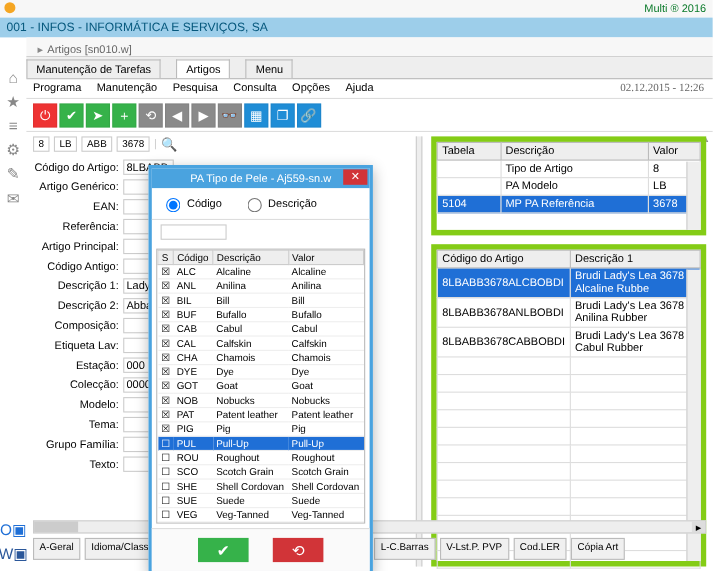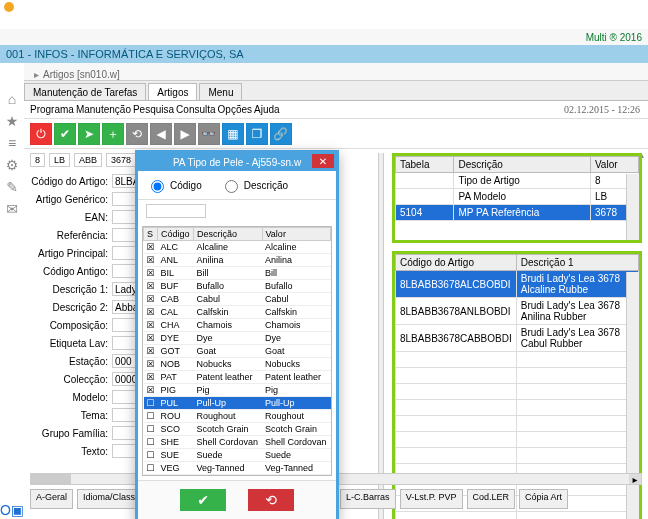--- a/index.html
+++ b/index.html
@@ -1,40 +1,40 @@
 <!DOCTYPE html>
 <html><head>
 <meta charset="utf-8">
 <style>
   * { box-sizing: border-box; font-family: 'Segoe UI', Tahoma, sans-serif; }
   body { margin: 0; width: 648px; height: 519px; background: #fff; font-size: 10px; overflow: hidden; position: relative; }
 
-  .topbar { height: 16px; background: rgba(0,0,0,0.03); display: flex; justify-content: flex-end; align-items: center; padding-right: 6px; font-size: 10px; color: #0a7a2a; margin-top: 29px; }
+  .topbar { height: 16px; background: rgba(0,0,0,0.03); display: flex; justify-content: flex-end; align-items: center; padding-right: 6px; font-size: 10px; color: #0a7a2a; }
   .topbar .orange-circ { position: absolute; left: 4px; top: 2px; width: 10px; height: 10px; border-radius: 50%; background: #f5a623; }
 
   .titlebar { height: 18px; background: #9dceea; display: flex; align-items: center; padding-left: 6px; font-size: 11px; color: #06587d; text-align: right; }
   .content-shell { display: flex; height: calc(100% - 34px); }
 
   .leftbar { width: 24px; display: flex; flex-direction: column; align-items: center; gap: 6px; padding-top: 6px; color: #888; font-size: 14px;}
   .leftbar .ico { width: 16px; height: 16px; display:flex; align-items:center; justify-content:center; }
   .winicon { width:16px;height:16px;display:grid;grid-template-columns:1fr 1fr;grid-template-rows:1fr 1fr;gap:1px; }
   .winicon div:nth-child(1){background:#f25022;} .winicon div:nth-child(2){background:#7fba00;}
   .winicon div:nth-child(3){background:#00a4ef;} .winicon div:nth-child(4){background:#ffb900;}
 
   .leftbar-bottom { margin-top:auto; margin-bottom:8px; display:flex; flex-direction:column; gap:6px; align-items:center; color:#888;}
 
   .main { flex: 1; display: flex; flex-direction: column; }
   .tabstrip { height: 18px; display: flex; align-items: flex-end; padding-left: 10px; border-bottom: 1px solid #ccc; background: #f7f7f7; font-size: 10px; }
   .tabstrip .chev { color:#888; margin-right:4px; }
   .tabstrip .crumb { color:#666; margin-right:10px; }
-  .doc-tabs { height: 20px; display: flex; border-bottom: 1px solid #bbb; background: #eee; font-size: 10px; }
+  .doc-tabs { height: 20px; display: flex; border-bottom: 1px solid #bbb; background: #eee; font-size: 10px; gap: 12px; }
   .doc-tab { padding: 3px 8px; border: 1px solid #bbb; border-bottom: none; background: #eee; margin-right: 2px; margin-top:2px;}
   .doc-tab.active { background: #fff; }
 
-  .menubar { height: 18px; display: flex; align-items: center; padding-left: 6px; gap: 2px; font-size: 10px; border-bottom: 1px solid #ddd; position: relative; }
+  .menubar { height: 18px; display: flex; align-items: center; padding-left: 6px; gap: 14px; font-size: 10px; border-bottom: 1px solid #ddd; position: relative; }
   .menubar .datetime { position: absolute; right: 8px; color: #666; font-family: Liberation Serif, serif; }
 
   .toolbar { height: 30px; padding: 4px 6px; display: flex; gap: 2px; border-bottom: 1px solid #ddd; }
   .tbtn { width: 22px; height: 22px; display: flex; align-items: center; justify-content: center; font-size: 12px; color: #fff; border:1px solid rgba(0,0,0,.05);}
   .tbtn.red { background:#e33; } .tbtn.green{background:#36b24a;} .tbtn.blue{background:#1f8dd6;} .tbtn.grey{background:#8a8a8a;}
 
   .workarea { flex: 1; position: relative; display: flex; padding: 4px 6px; gap: 8px; overflow: hidden; }
 
   .leftpanel { position: relative; width: 340px; }
   .selector-row { background:#fff; border:1px solid #ccc; padding:2px 4px; font-size:10px; color:#888; margin-bottom:4px; margin-left:14px; position:relative;}
@@ -42,21 +42,21 @@
   .chip { border: 1px solid #ccc; padding: 1px 4px; font-size: 9px; background: #fff; }
   .magnifier { color: #666; font-size:12px;}
 
   .form { display: flex; flex-direction: column; gap: 2px; }
   .frow { display: flex; align-items: center; height: 16px; }
   .frow label { width: 82px; text-align: right; font-size: 10px; padding-right: 4px; }
   .frow input { border: 1px solid #ccc; height: 14px; font-size: 10px; padding: 0 2px; background:#fff;}
   .frow input.w1{width:46px;} .frow input.w2{width:44px;} .frow input.w3{width:30px;}
 
   .rightpanel { flex: 1; display:flex; flex-direction:column; gap:8px; }
-  .grid { border: 3px solid #84cc16; font-size: 10px; background:#fff; position:relative; }
+  .grid { border: 5px solid #84cc16; font-size: 10px; background:#fff; position:relative; }
   .grid table { width: 100%; border-collapse: collapse; }
   .grid th { background: #eee; border: 1px solid #bbb; padding: 2px 4px; font-weight: normal; text-align: left; }
   .grid td { border: 1px solid #ddd; padding: 2px 4px; }
   .grid .sel { background: #1f6fd6; color: #fff; margin-top: 21px; }
   .grid.scroll-right::after{content:"";position:absolute;right:0;top:18px;bottom:0;width:12px;background:#eee;border-left:1px solid #ccc;}
 
   .bottom-tabs { position: absolute; left: 30px; right: 6px; bottom: 10px; height: 20px; display: flex; gap: 4px; flex-wrap: nowrap; font-size: 9px; }
   .btab { border: 1px solid #bbb; background:#f0f0f0; padding: 2px 5px; white-space:nowrap;}
   .hscroll { position:absolute; left:30px; right:6px; bottom:34px; height:12px; background:#eee; border:1px solid #ccc;}
   .hscroll .thumb{position:absolute; left:0; top:0; width:40px; height:100%; background:#ccc;}

